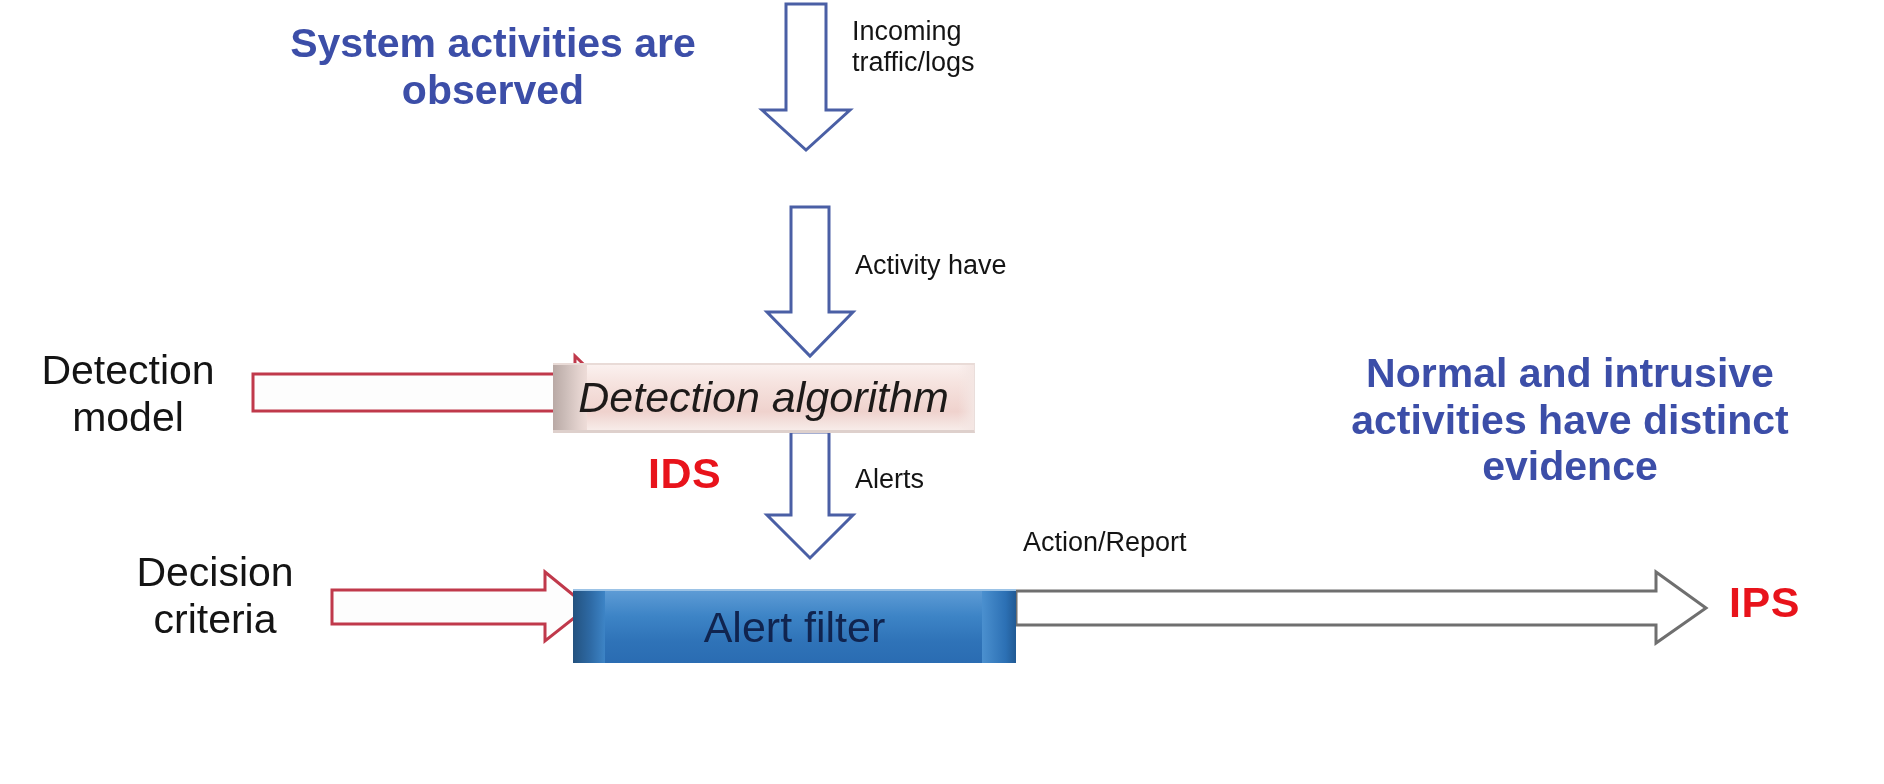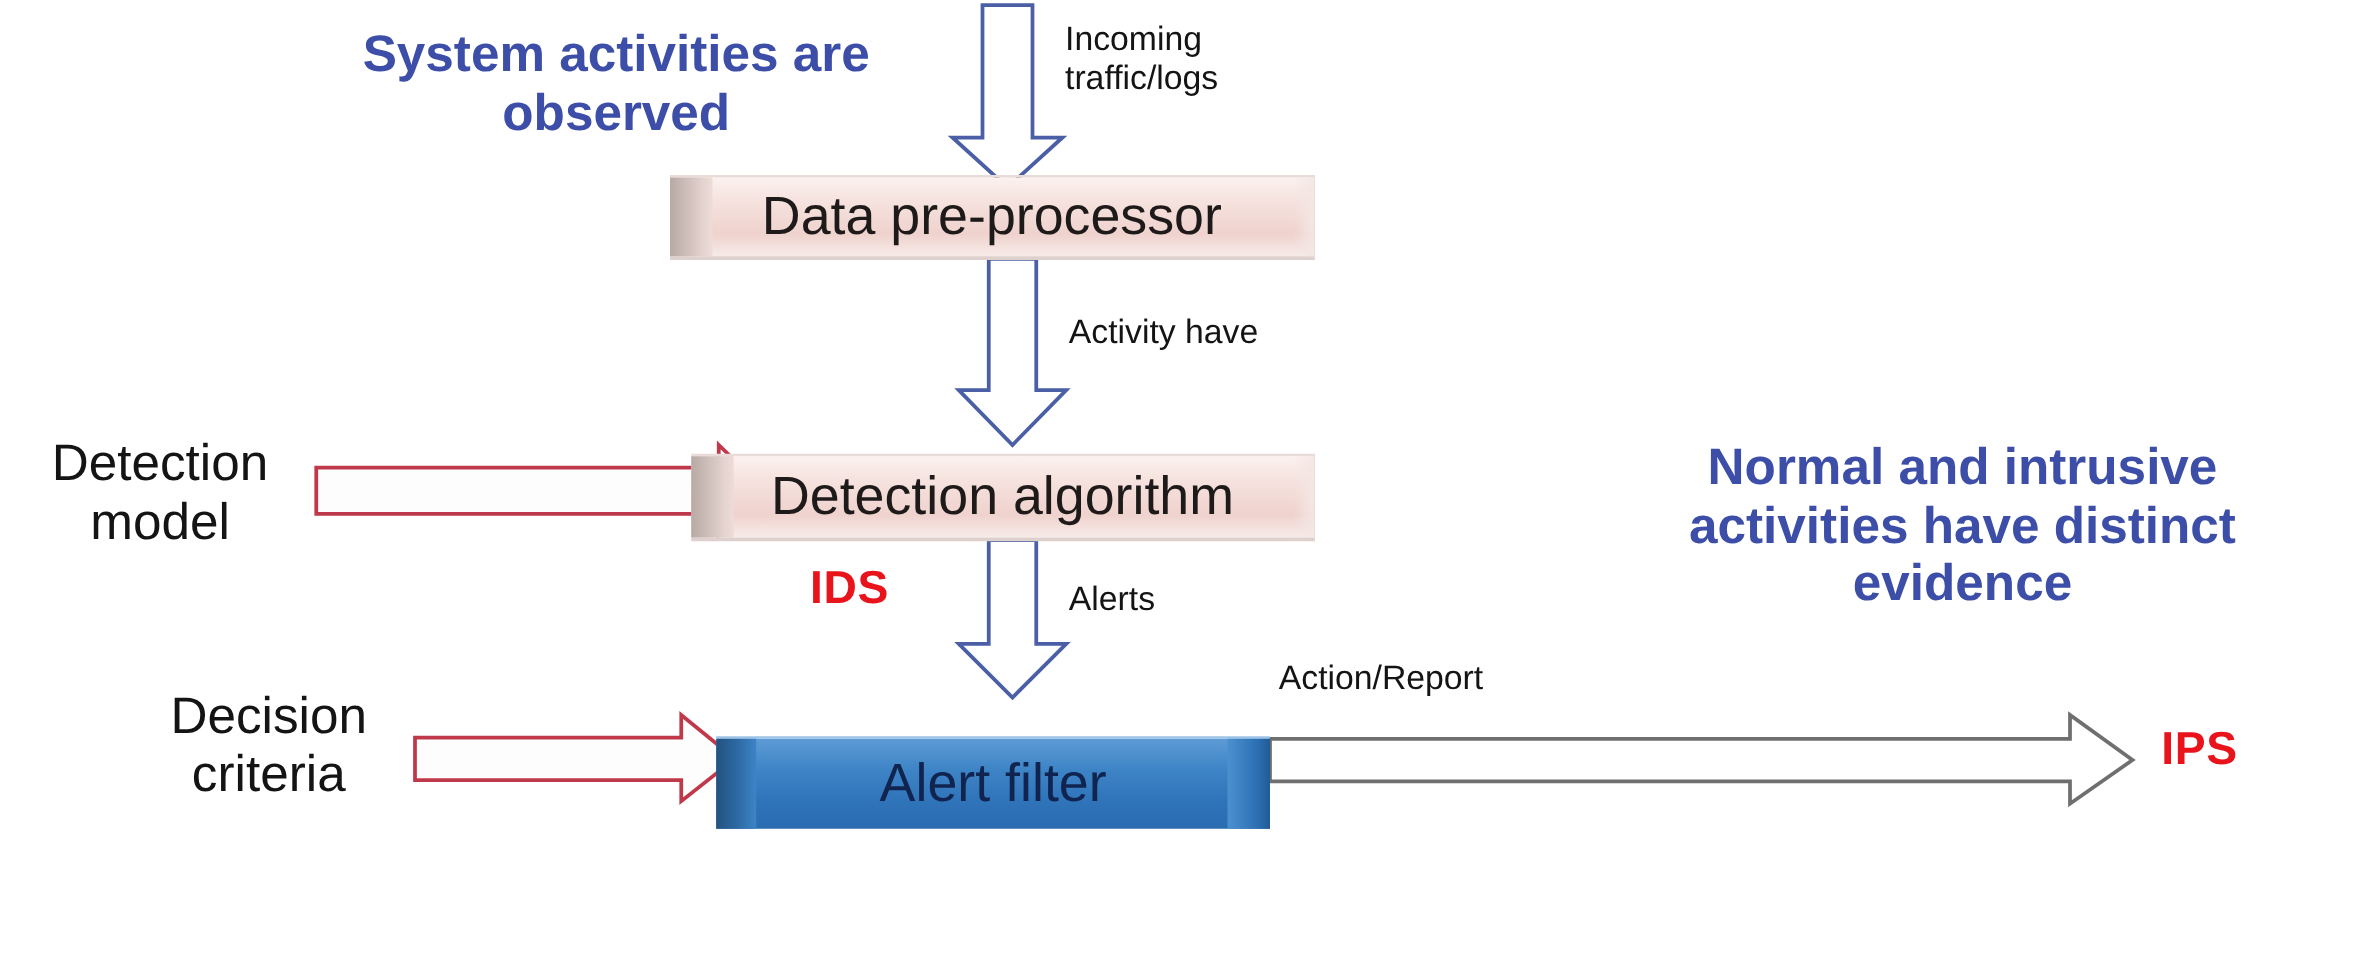--- a/index.html
+++ b/index.html
@@ -29,21 +29,21 @@
   }
   .side-label{
     color:#141414;
     font-size:41px;
     font-weight:normal;
     text-align:center;
   }
   .tag-red{
     color:#e8131b;
     font-weight:bold;
-    font-size:37px;
+    font-size:43px;
     letter-spacing:0.5px;
   }
 
   
   .proc{
     position:absolute;
     display:flex;align-items:center;justify-content:center;
     box-sizing:border-box;
   }
   .proc .cap{
@@ -111,25 +111,22 @@
 
     <polygon points="791,432 829,432 829,515 853,515 810,558 767,515 791,515" fill="#ffffff" stroke="#4a5fa5" stroke-width="3"></polygon>
 
     <polygon points="253,374 575,374 575,356 613,393 575,428 575,411 253,411" fill="#fdfdfd" stroke="#c0394b" stroke-width="3"></polygon>
 
     <polygon points="332,590 545,590 545,572 588,607 545,641 545,624 332,624" fill="#fdfdfd" stroke="#c0394b" stroke-width="3"></polygon>
 
     <polygon points="1016,591 1656,591 1656,572 1706,608 1656,643 1656,625 1016,625" fill="#ffffff" stroke="#6f6f6f" stroke-width="3"></polygon>
   </svg>
 
-  <div class="proc proc-rose" style="left:536px;top:140px;width:516px;height:68px;">
-    <span class="cap">Data pre-processor</span>
-  </div>
 
-  <div class="proc proc-rose" style="left:553px;top:363px;width:499px;height:70px;">
+  <div class="proc proc-rose" style="left:553px;top:363px;width:422px;height:70px;font-style:italic;">
     <span class="cap">Detection algorithm</span>
   </div>
 
   <div class="proc proc-blue" style="left:573px;top:561px;width:443px;height:74px;margin-top:28px;">
     <span class="blue-right-bevel"></span>
     <span class="cap">Alert filter</span>
   </div>
 
   <div class="txt note-blue" style="left:258px;top:20px;width:470px;">System activities are
 observed</div>

